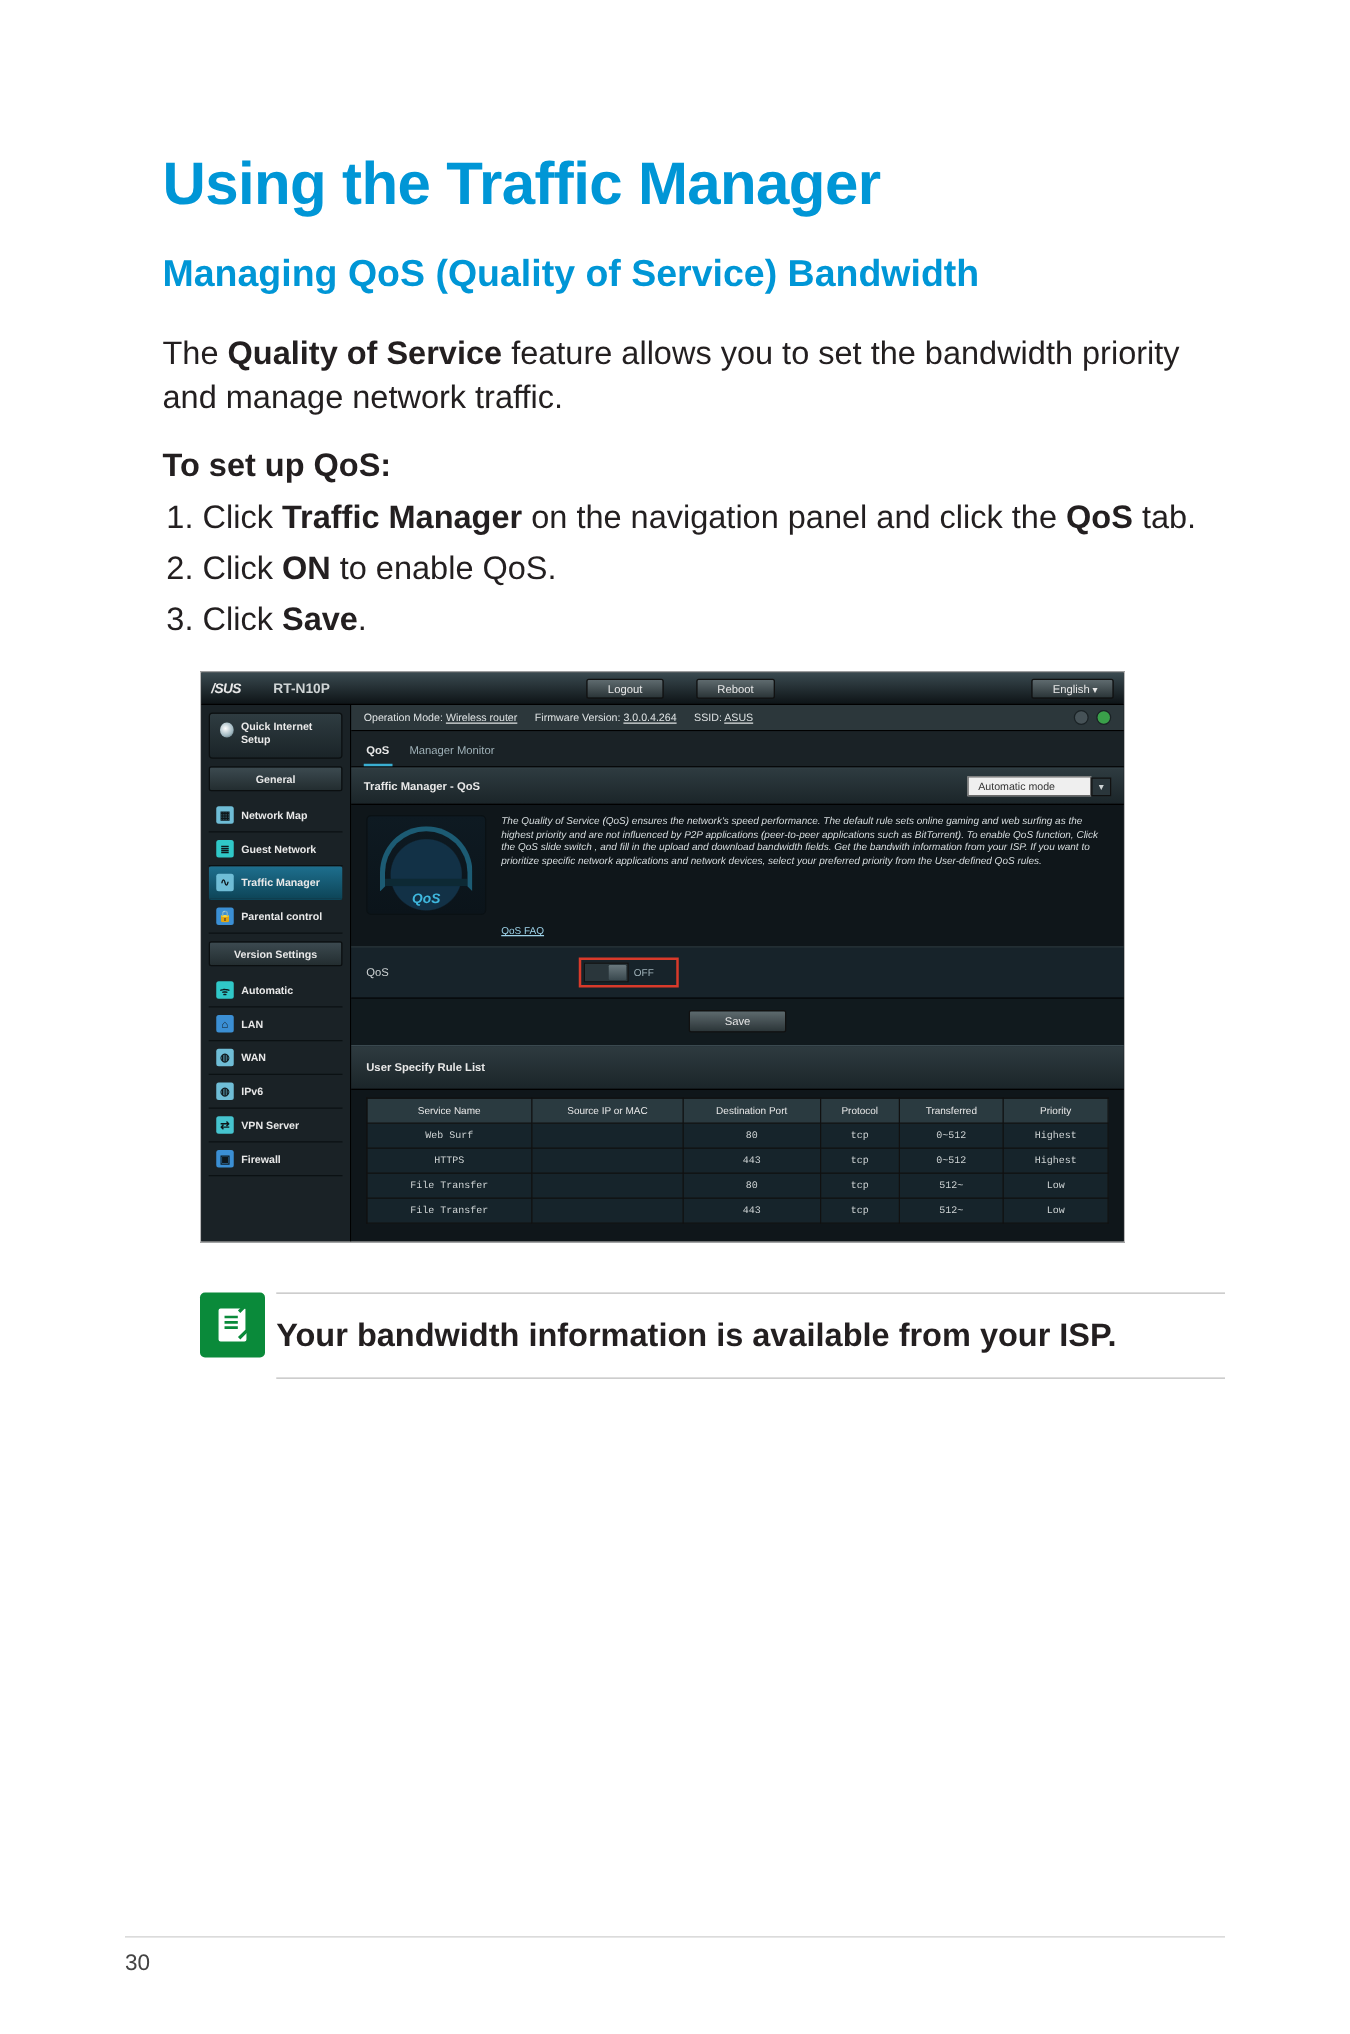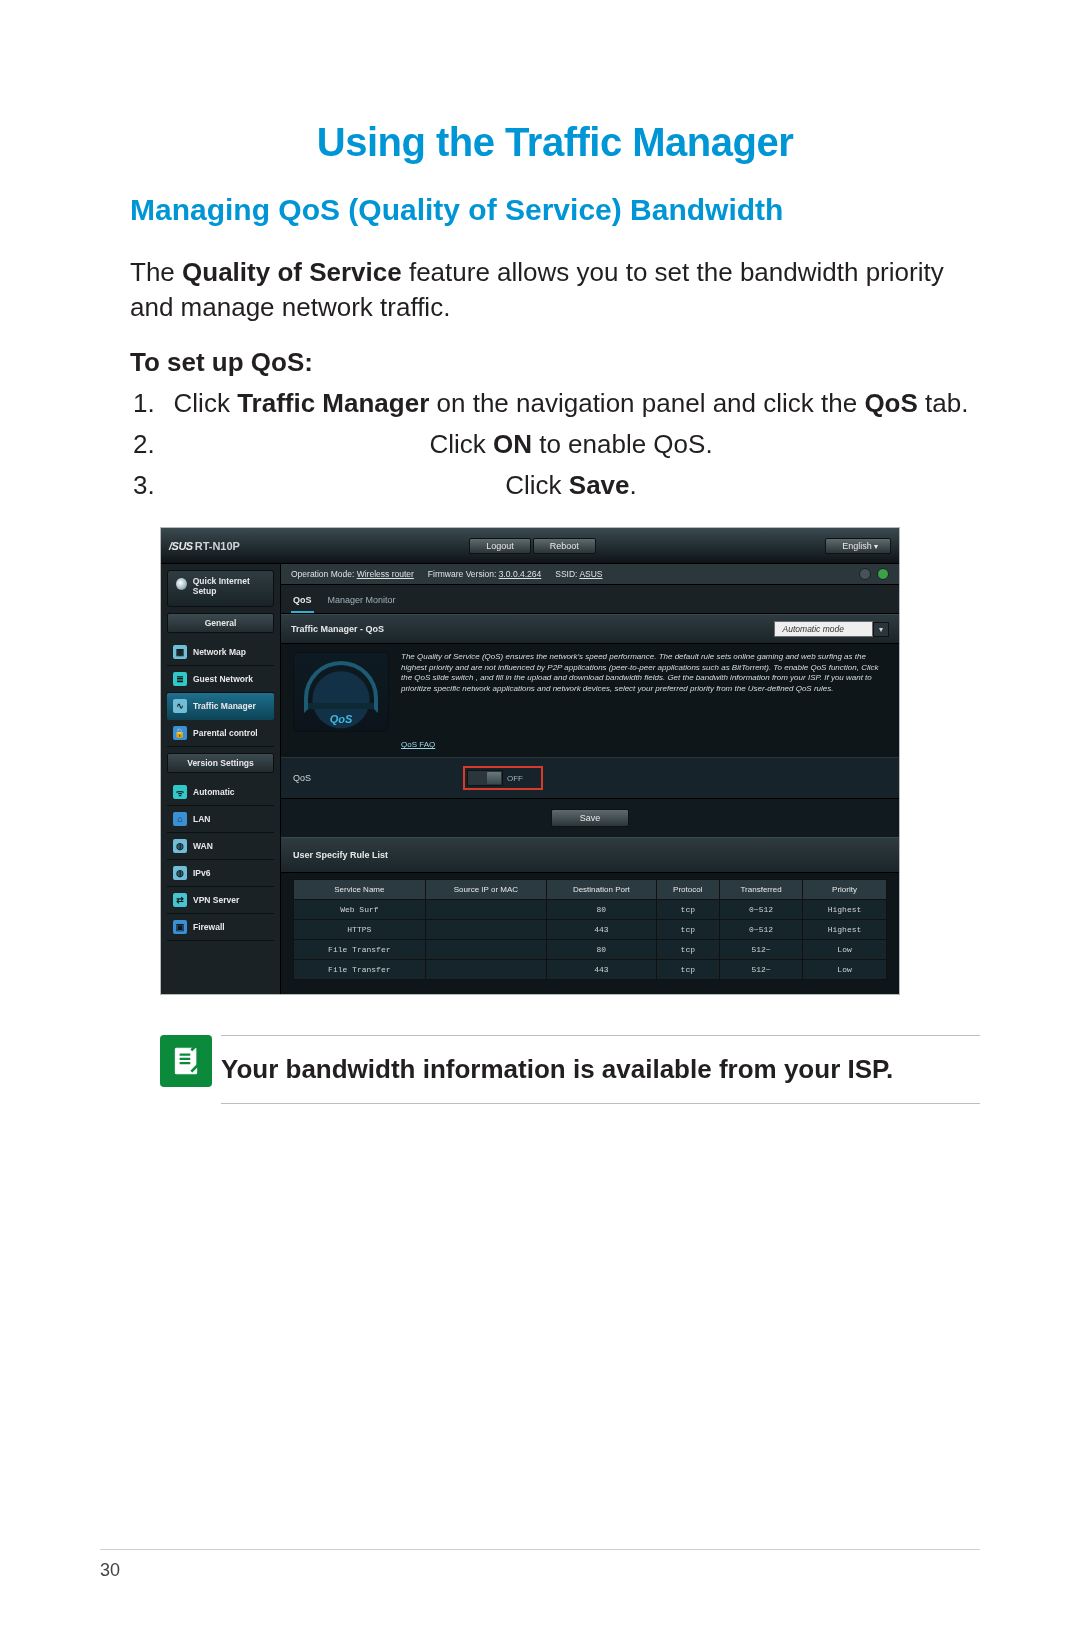--- a/index.html
+++ b/index.html
@@ -12,24 +12,23 @@
     background: #fff;
     color: #231f20;
     position: relative;
   }
   .page {
     padding: 120px 100px 60px 130px;
   }
   h1.page-title {
     color: #0096d6;
     font-weight: 700;
-    font-size: 40px;
+    font-size: 48px;
     margin: 0 0 28px 0;
     letter-spacing: -0.5px;
-    text-align: center;
   }
   h2.subheading {
     color: #0096d6;
     font-weight: 700;
     font-size: 30px;
     margin: 0 0 28px 0;
   }
   p.body {
     font-size: 26px;
     line-height: 1.35;
@@ -40,39 +39,39 @@
     font-weight: 700;
     font-size: 26px;
     margin: 0 0 8px 0;
   }
   ol.steps {
     font-size: 26px;
     line-height: 1.35;
     margin: 0 0 24px 0;
     padding-left: 32px;
   }
-  ol.steps li { margin-bottom: 6px; text-align: center; }
+  ol.steps li { margin-bottom: 6px; }
 
   
   .screenshot {
     width: 740px;
     margin: 12px 0 40px 30px;
     border: 1px solid #b9b9b9;
     background: #141b1e;
     font-family: Arial, sans-serif;
   }
   
   .ss-topbar {
     display: flex;
     align-items: center;
     background: linear-gradient(#3a4a50, #0e1417);
     border-bottom: 1px solid #000;
-    height: 36px;
+    height: 26px;
     padding: 0 8px;
-    gap: 2px;
+    gap: 26px;
   }
   .ss-logo {
     color: #e8e8e8;
     font-size: 11px;
     font-weight: 700;
     font-style: italic;
     letter-spacing: -0.5px;
   }
   .ss-model { color: #cfd4d5; font-size: 11px; font-weight: 700; }
   .ss-top-spacer { flex: 1; }
@@ -211,21 +210,20 @@
   .ss-mode-select {
     display: flex;
     align-items: center;
   }
   .ss-mode {
     background: #efefef;
     color: #333;
     font-size: 8.5px;
     padding: 2px 28px 2px 8px;
     border: 1px solid #6b6b6b;
-    font-style: italic;
   }
   .ss-mode-arrow {
     background: #2a363b;
     color: #cfd4d5;
     border: 1px solid #111;
     font-size: 8px;
     padding: 2px 5px;
   }
 
   .ss-desc-row {

